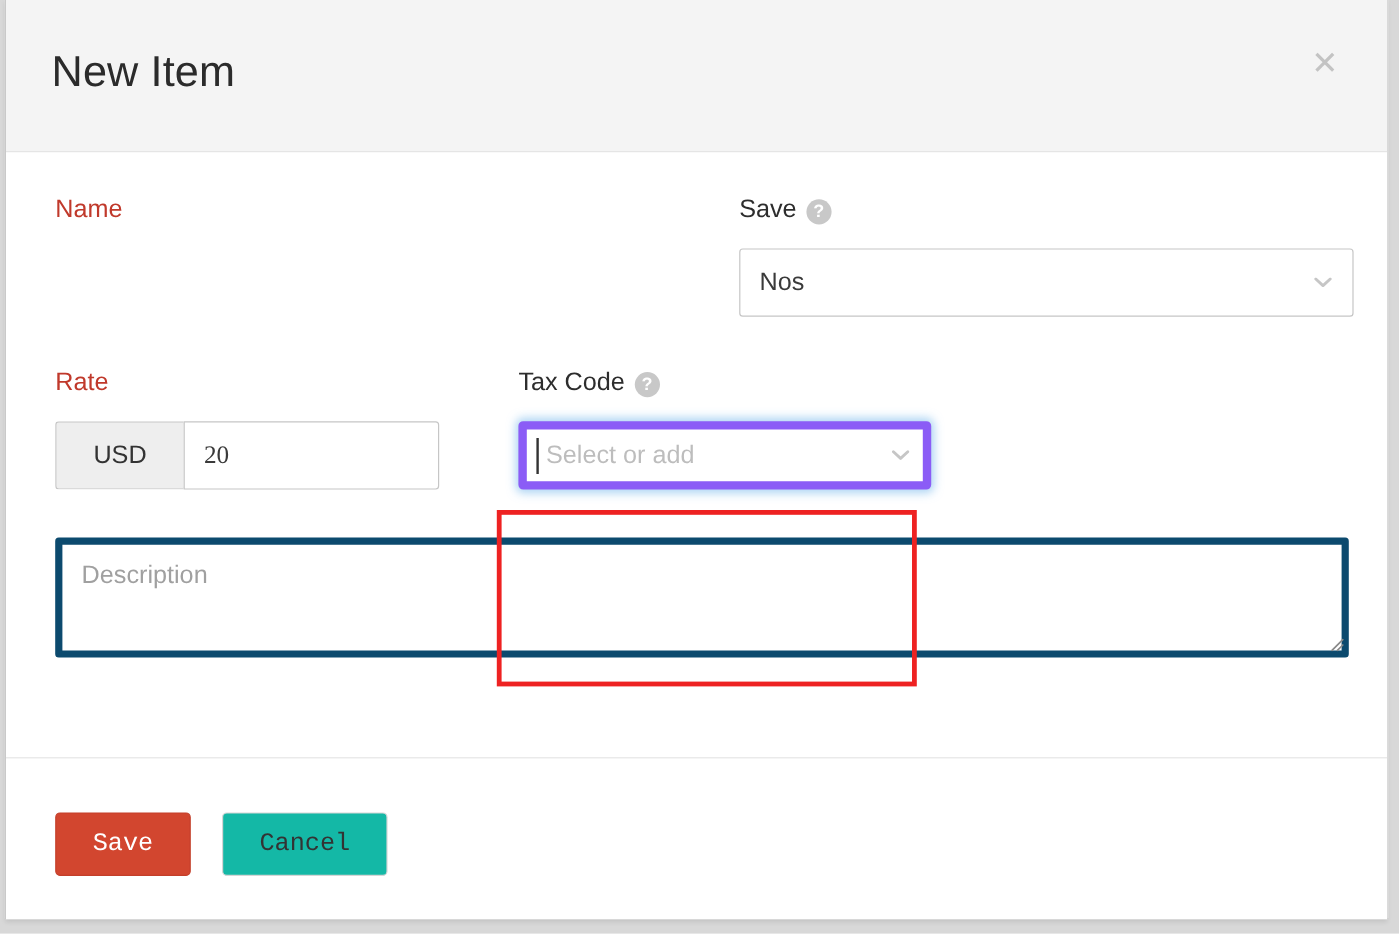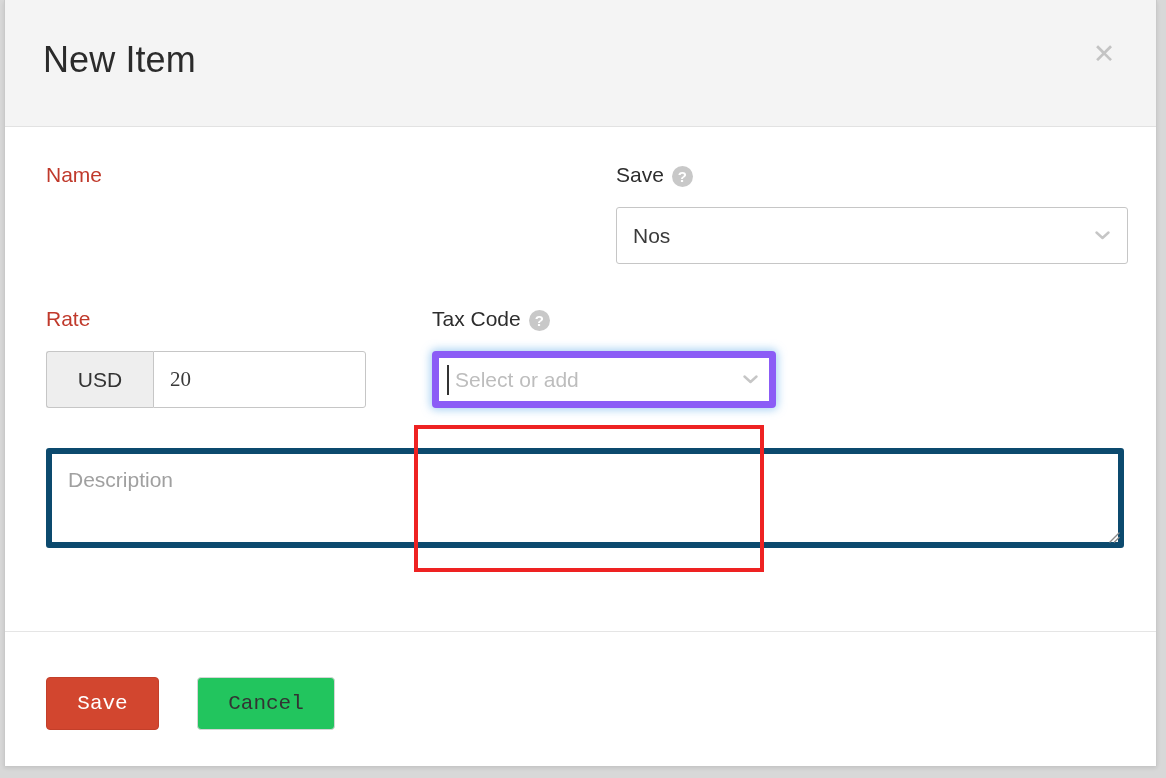--- a/index.html
+++ b/index.html
@@ -242,24 +242,24 @@
   }
   .btn-save {
     left: 41px;
     top: 45px;
     min-width: 113px;
     background: #d2462f;
     color: #ffffff;
     border-color: #c33f2a;
   }
   .btn-cancel {
-    left: 192px;
+    left: 180px;
     top: 45px;
     min-width: 138px;
-    background: #22c55e;
+    background: #14b8a6;
     color: #333333;
     border-color: #d5d5d5;
     text-align: center;
   }
 </style>
 </head>
 <body>
 
 <div class="modal">
 

